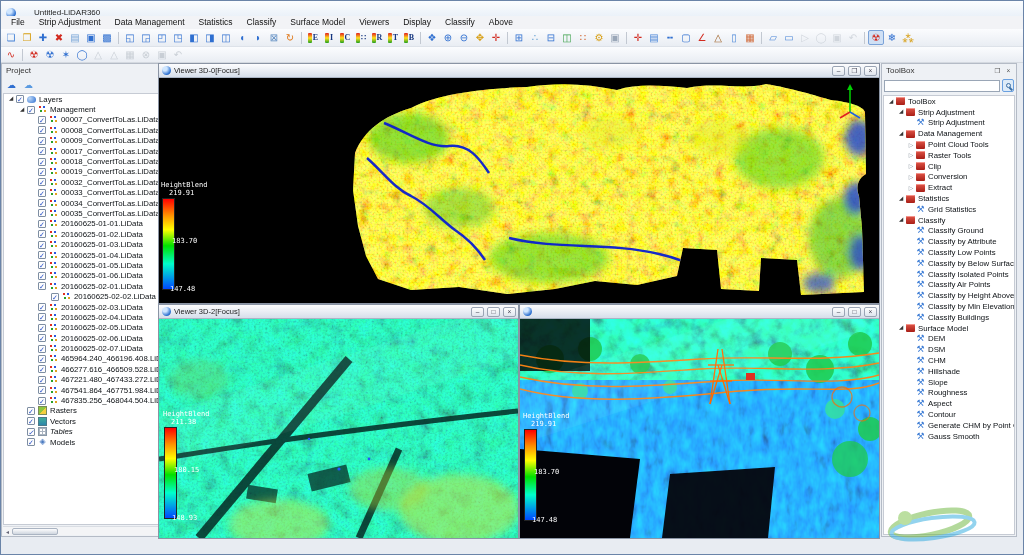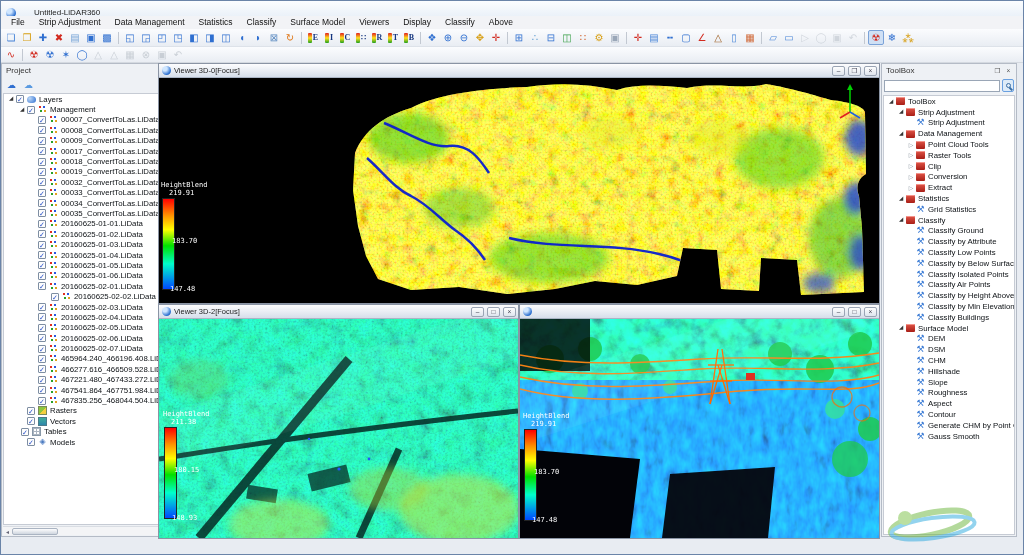--- a/index.html
+++ b/index.html
@@ -544,21 +544,21 @@
             <span class="cb">✓</span>
             <span class="ti ti-raster"></span>
             <span class="tl">Rasters</span>
           </div>
           <div class="tree-row" style="padding-left: 14px;">
             <span class="tw"></span>
             <span class="cb">✓</span>
             <span class="ti ti-vector"></span>
             <span class="tl">Vectors</span>
           </div>
-          <div class="tree-row" style="padding-left: 8px;">
+          <div class="tree-row" style="padding-left: 14px; font-style: italic;">
             <span class="tw"></span>
             <span class="cb">✓</span>
             <span class="ti ti-table"></span>
             <span class="tl">Tables</span>
           </div>
           <div class="tree-row" style="padding-left: 14px;">
             <span class="tw"></span>
             <span class="cb">✓</span>
             <span class="ti ti-model">◈</span>
             <span class="tl">Models</span>

